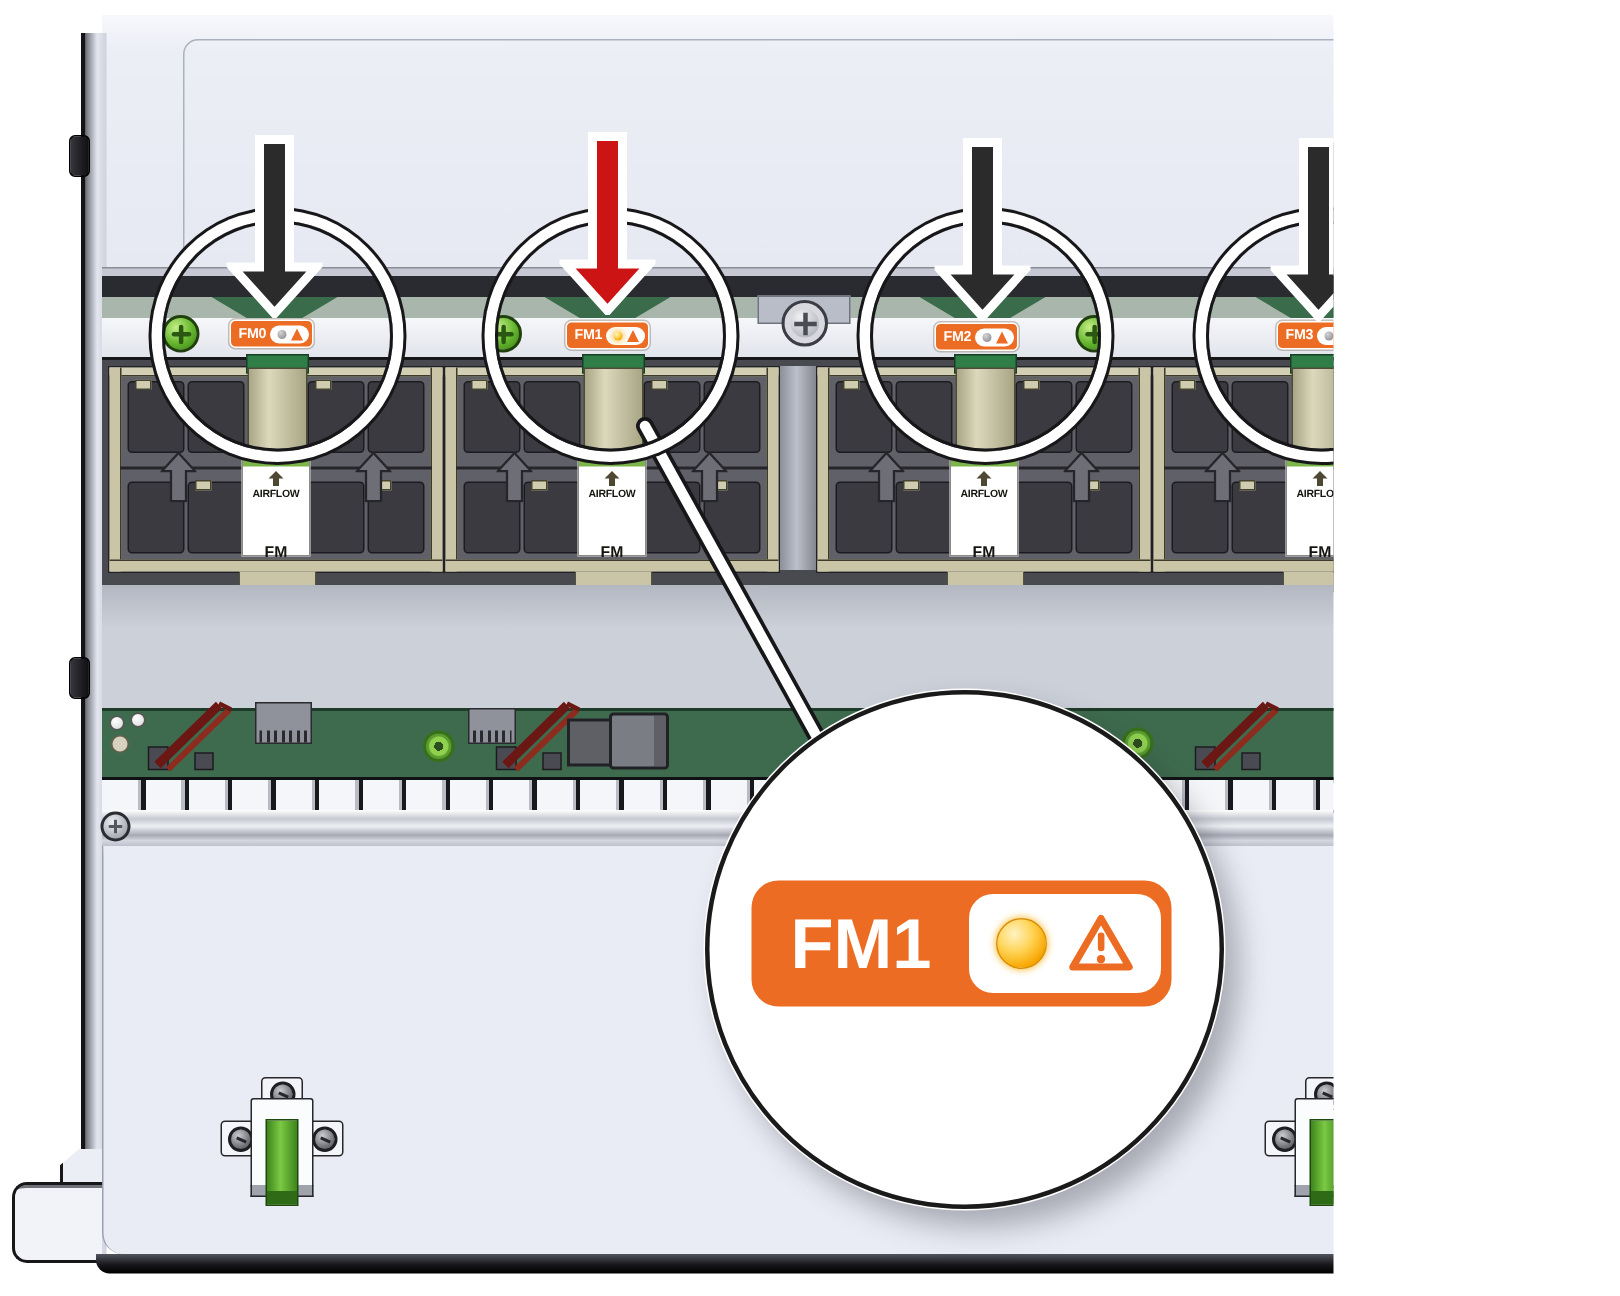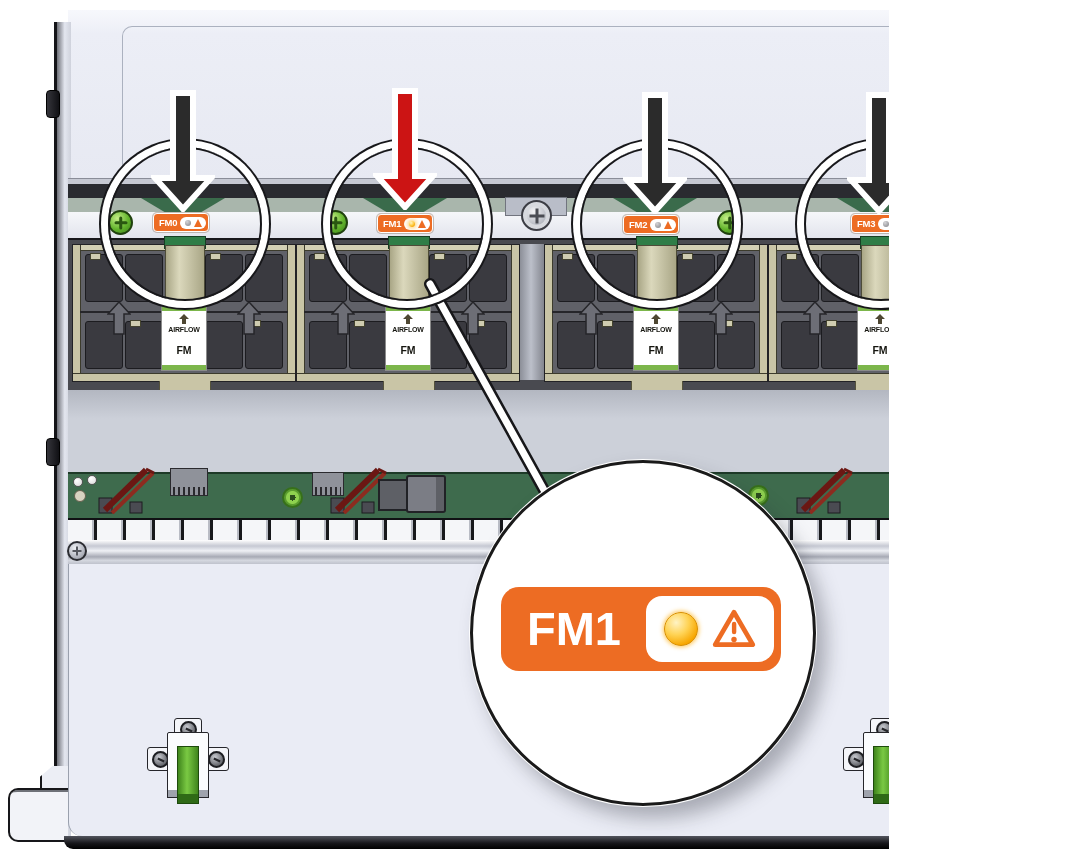--- a/index.html
+++ b/index.html
@@ -82,21 +82,21 @@
   .flow-arrow{position:absolute;top:56px;}
   .m-tab{position:absolute;left:91px;top:-9px;width:40px;height:11px;background:#2f7d47;border:1px solid #174024;}
   .m-handle{position:absolute;left:92px;top:0;width:38px;height:62px;
             background:linear-gradient(90deg,#a9a686,#dbd8bc 35%,#a9a686);border:1px solid #4e4c38;}
   .m-label{position:absolute;left:88px;top:60px;width:46px;height:66px;background:#fff;border:1px solid #8b8b8b;
            display:flex;flex-direction:column;align-items:center;box-sizing:border-box;}
   .m-stripe{width:100%;height:5px;background:#7cb64b;flex:none;}
   .m-stripe.bot{margin-top:auto;}
   .m-glyph{margin-top:3px;flex:none;}
   .m-airflow{font-weight:bold;font-size:7px;color:#15150f;margin-top:1px;letter-spacing:-.2px;}
-  .m-fm{font-weight:bold;font-size:10.5px;color:#15150f;margin-top:11px;}
+  .m-fm{font-weight:bold;font-size:10.5px;color:#15150f;margin-top:29px;}
   .m-foot{position:absolute;left:86px;top:136px;width:50px;height:13px;background:#c9c5a6;
           border:1px solid #55533c;border-top:none;border-radius:0 0 5px 5px;}
 
   
   .bay-floor{left:68px;top:390px;width:932px;height:82px;background:linear-gradient(180deg,#b3b7c1,#ccd0d9 35%);}
   .pcb{left:68px;top:472px;width:932px;height:48px;background:#3e6b4d;border-top:2px solid #1e3a28;}
   .led-dot{border-radius:50%;border:1px solid #555;}
   .led-dot.white{background:radial-gradient(circle at 35% 30%,#ffffff,#d8d8d8);}
   .led-dot.beige{background:#d8d2c0;border-color:#66604e;}
   .pcb-conn{background:#8f929a;border:1px solid #2a2a2e;}

